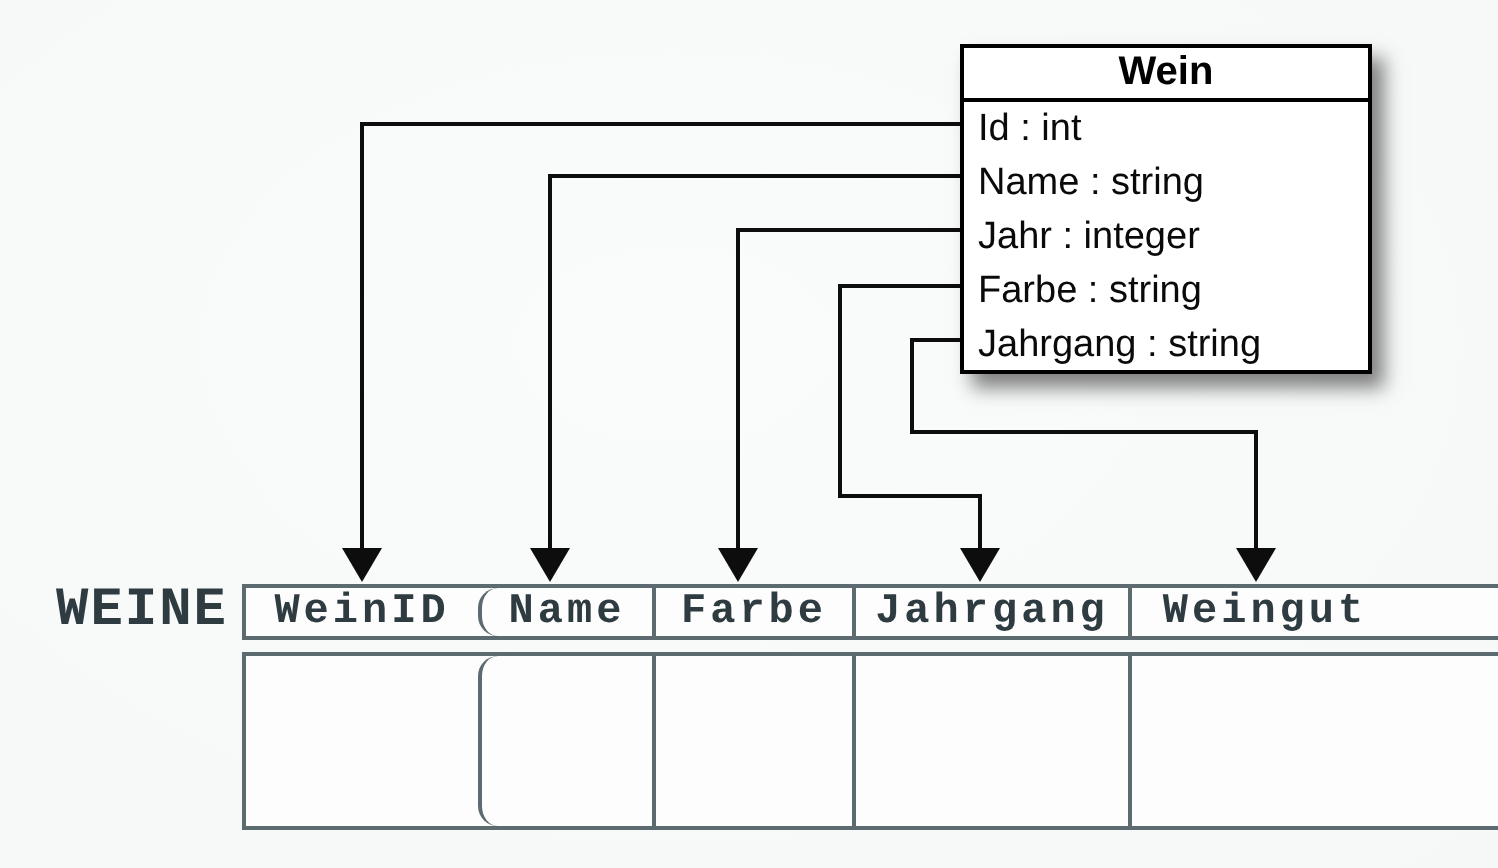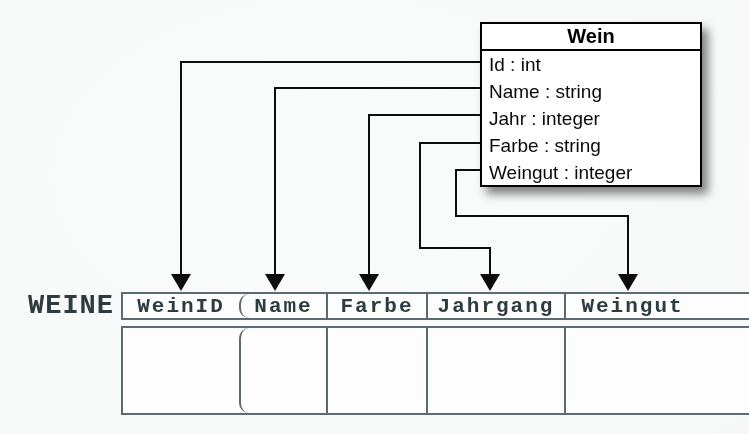--- a/index.html
+++ b/index.html
@@ -9,21 +9,21 @@
   }
   .canvas{
     position:relative;width:749px;height:434px;
     background:radial-gradient(ellipse 120% 130% at 45% 40%, #fafbfb 0%, #f6f7f7 70%, #f0f2f2 100%);
   }
   .connectors{position:absolute;left:0;top:0;z-index:1;}
   .connectors polyline{fill:none;stroke:#0d0d0d;stroke-width:2;}
 
   
   .class-box{
-    position:absolute;left:480px;top:22px;width:222px;height:165px;
+    position:absolute;left:480px;top:22px;width:206px;height:165px;
     background:#ffffff;border:2px solid #000000;box-sizing:border-box;
     box-shadow:6px 7px 9px rgba(30,30,30,0.55);
     z-index:2;
   }
   .class-title{
     height:25px;line-height:25px;border-bottom:2px solid #000;
     text-align:center;font-weight:bold;font-size:20px;color:#000;
   }
   .class-attrs{padding:0 0 0 7px;}
   .attr{
@@ -72,21 +72,21 @@
     <polyline points="480,170 456,170 456,216 628,216 628,289" marker-end="url(#arrow)"></polyline>
   </svg>
 
   <div class="class-box">
     <div class="class-title">Wein</div>
     <div class="class-attrs">
       <div class="attr">Id : int</div>
       <div class="attr">Name : string</div>
       <div class="attr">Jahr : integer</div>
       <div class="attr">Farbe : string</div>
-      <div class="attr">Weingut : integer</div>
+      <div class="attr">Jahrgang : string</div>
     </div>
   </div>
 
   <div class="table-label">WEINE</div>
 
   <div class="trow header">
     <div class="tcell w0">WeinID</div>
     <div class="tcell w1">Name</div>
     <div class="tcell w2">Farbe</div>
     <div class="tcell w3">Jahrgang</div>

